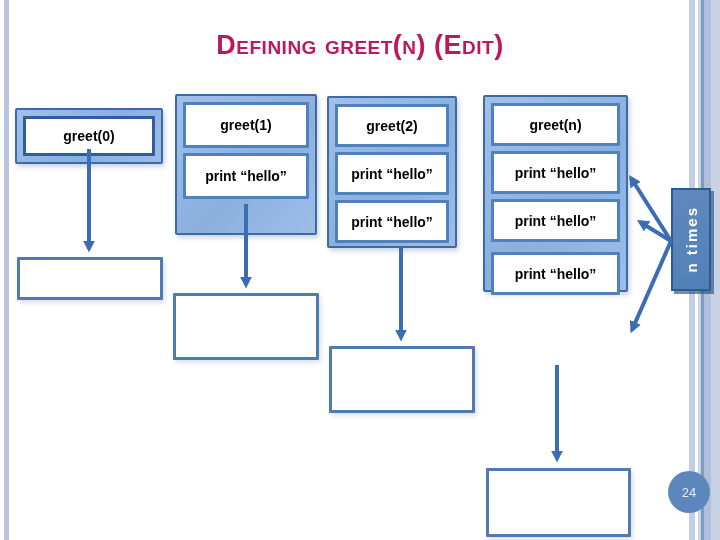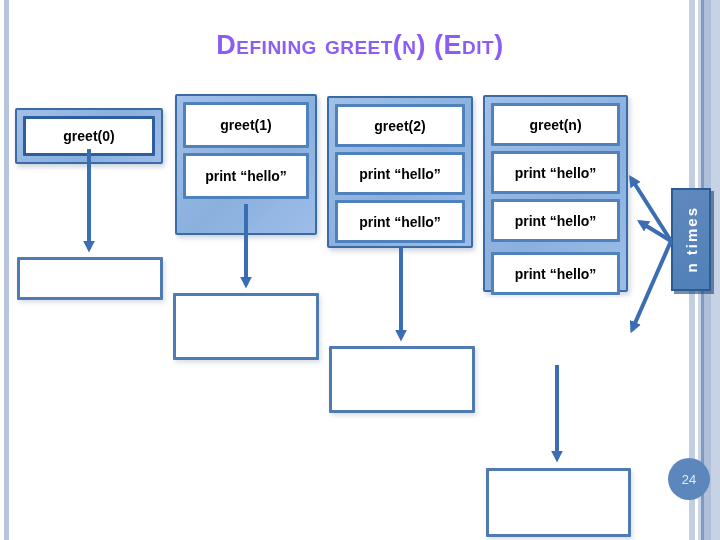--- a/index.html
+++ b/index.html
@@ -13,21 +13,21 @@
   #stripe-r1{left:689px;width:6px;background:#c2cee3;}
   #stripe-r2{left:698px;width:3px;background:#ccd5e8;}
   #stripe-r3{left:701px;width:3px;background:#7e9abe;}
   #stripe-r4{left:704px;width:7px;background:#b0c0da;}
   #stripe-r5{left:711px;width:9px;background:#c7d2e5;}
 
   
   #title{
     position:absolute;top:30px;left:0;width:720px;text-align:center;
     font-size:27px;font-weight:bold;font-variant:small-caps;
-    letter-spacing:0.5px;color:#8b5cf6;
+    letter-spacing:0.5px;color:#be185d;
   }
 
   
   .stack{
     position:absolute;box-sizing:border-box;
     border:2px solid #3a6ba5;border-radius:2px;
     background:linear-gradient(135deg,#a2c0e8 0%,#8ab0de 55%,#9dbde8 100%);
     padding:6px;display:flex;flex-direction:column;gap:5px;
     box-shadow:2px 3px 5px rgba(110,130,160,0.35);
   }
@@ -35,21 +35,21 @@
     box-sizing:border-box;background:#ffffff;border:3px solid #4f81bd;
     border-radius:1px;flex:0 0 auto;
     display:flex;align-items:center;justify-content:center;
     font-size:14px;font-weight:bold;color:#000;
   }
   .cell.dark-border{border-color:#2e5e9e;}
   #stack-0{left:15px;top:108px;width:148px;height:56px;}
   #stack-0 .cell{height:100%;}
   #stack-1{left:175px;top:94px;width:142px;height:141px;}
   #stack-1 .cell{height:46px;}
-  #stack-2{left:327px;top:96px;width:146px;height:152px;}
+  #stack-2{left:327px;top:96px;width:130px;height:152px;}
   #stack-2 .cell{height:43px;}
   #stack-3{left:483px;top:95px;width:145px;height:197px;}
   #stack-3 .cell{height:43px;}
   #stack-3 .spacer{flex:1 1 auto;}
 
   
   .empty-box{
     position:absolute;box-sizing:border-box;background:#ffffff;
     border:3px solid #4f7ab2;border-radius:1px;
     box-shadow:2px 3px 4px rgba(120,140,170,0.25);
@@ -67,21 +67,21 @@
     display:flex;align-items:center;justify-content:center;z-index:5;
   }
   #n-times .vtext{
     writing-mode:vertical-rl;transform:rotate(180deg);
     color:#ffffff;font-weight:bold;font-size:15px;letter-spacing:2px;
     white-space:nowrap;
   }
 
   
   #page-circle{
-    position:absolute;left:668px;top:458px;width:42px;height:42px;
+    position:absolute;left:668px;top:471px;width:42px;height:42px;
     border-radius:50%;background:#5b87bd;z-index:4;
     display:flex;align-items:center;justify-content:center;
     color:#e4eaf2;font-size:13px;
   }
 
   
   #connectors{position:absolute;left:0;top:0;z-index:6;pointer-events:none;}
 </style>
 </head>
 <body>

